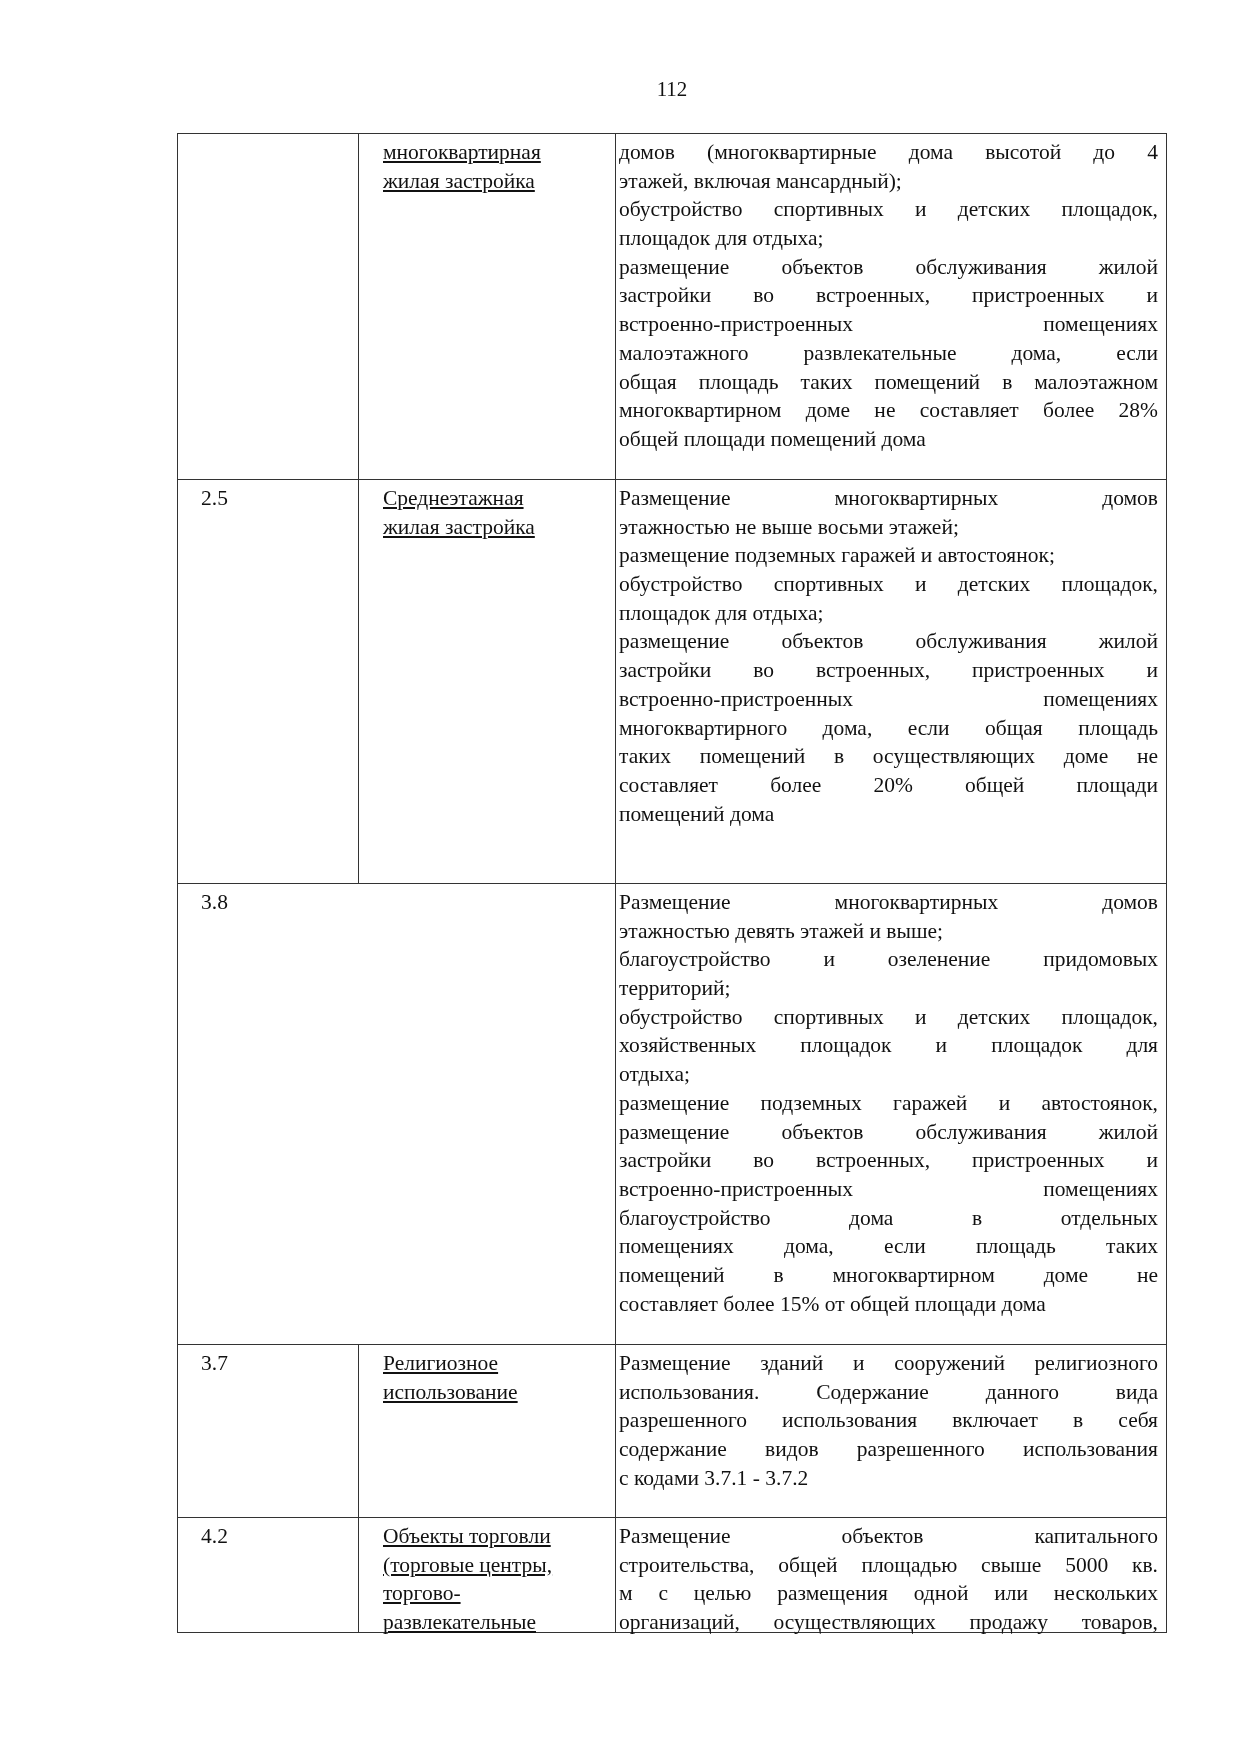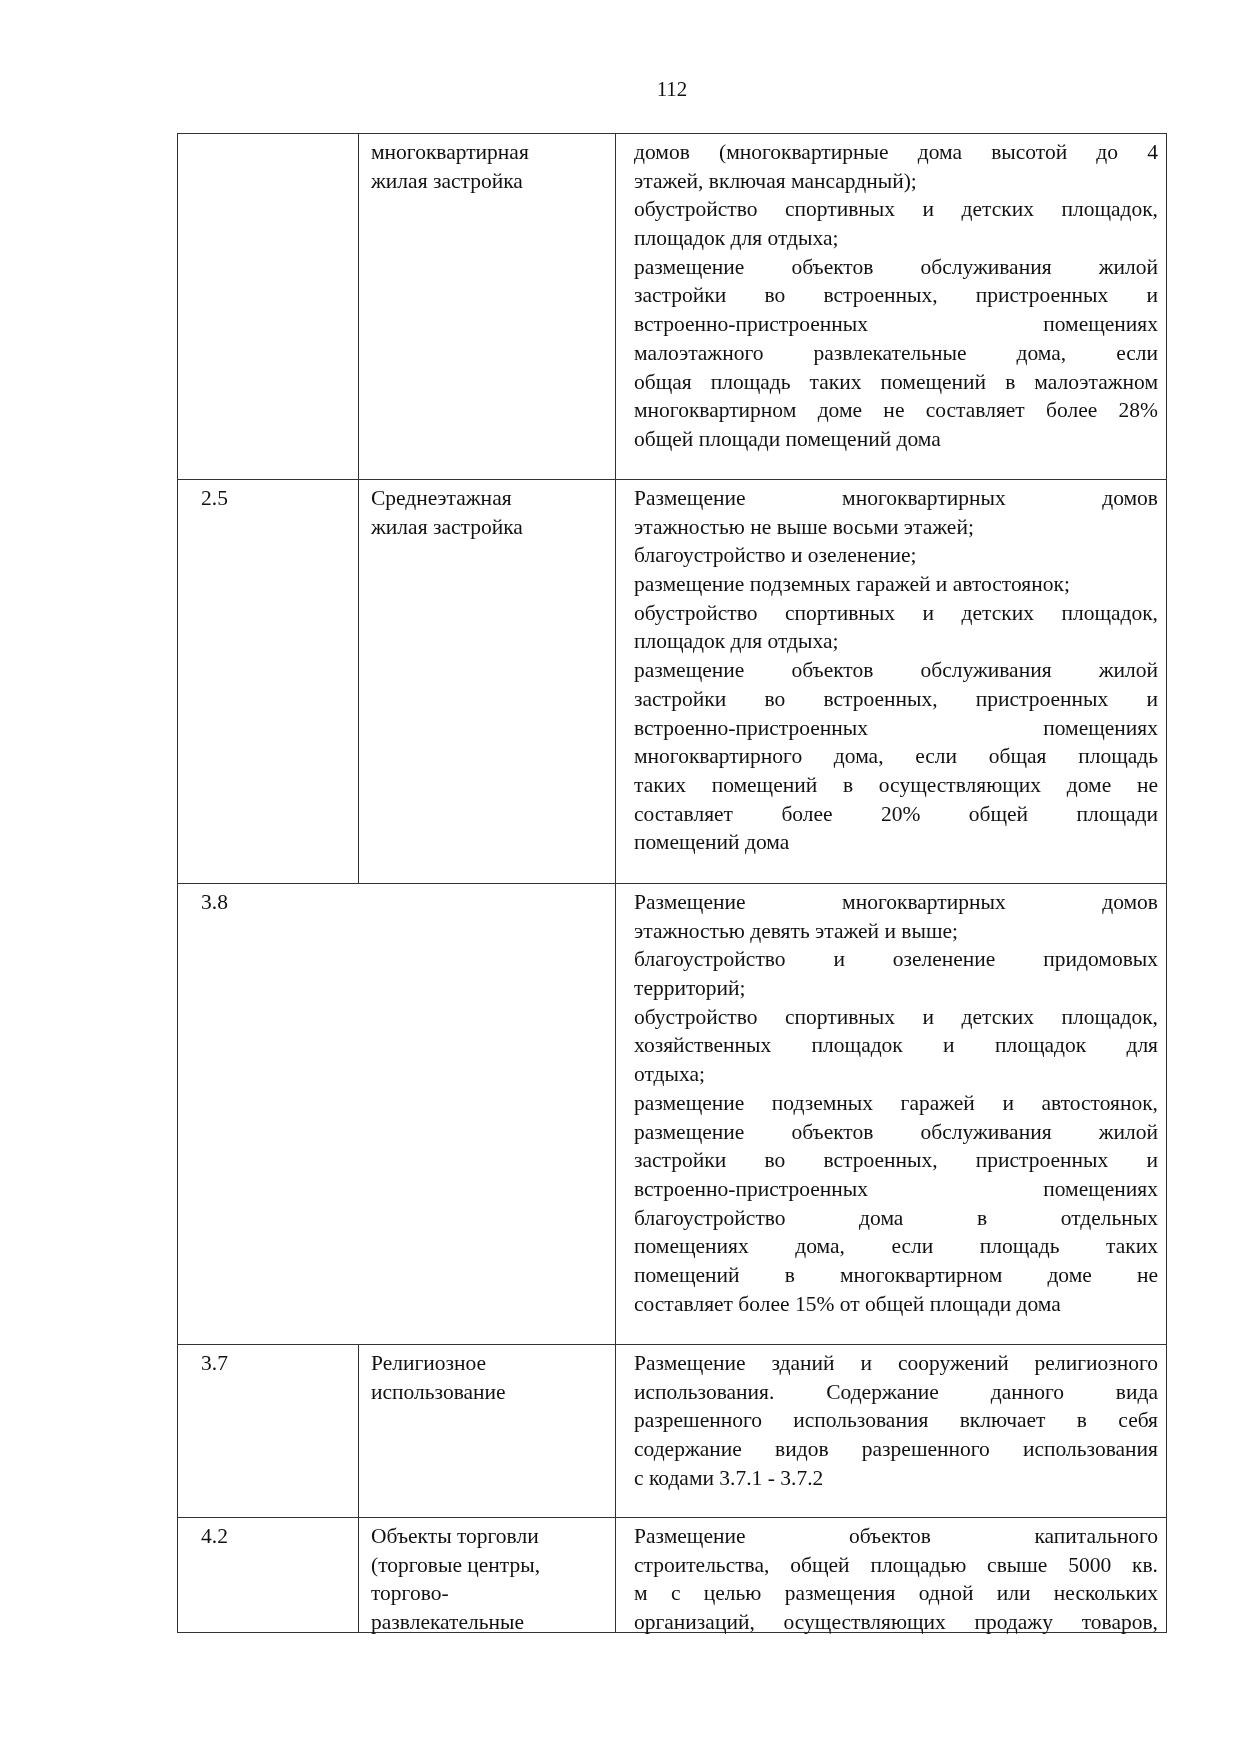--- a/index.html
+++ b/index.html
@@ -21,23 +21,23 @@
       position: absolute; left: 0; right: 0;
       border-bottom: 1.5px solid #333333; box-sizing: border-box;
     }
     .row.last { border-bottom: none; }
     .cell {
       position: absolute; top: 0; bottom: 0; box-sizing: border-box;
       font-size: 21.5px; line-height: 28.7px;
       padding-top: 4px;
     }
     .c-code { left: 12px; width: 180px; padding-left: 11px; }
-    .c-name { left: 180px; width: 257px; padding-left: 12px; padding-right: 4px;
-              border-left: 1.5px solid #333333; }
-    .c-desc { left: 437px; width: 553px; padding-left: 18px; padding-right: 10px;
+    .c-name { left: 180px; width: 257px; padding-left: 24px; padding-right: 4px;
+              border-left: 1.5px solid #333333; text-decoration: underline; }
+    .c-desc { left: 437px; width: 553px; padding-left: 3px; padding-right: 10px;
               border-left: 1.5px solid #333333; }
     .line { display: block; white-space: nowrap; height: 28.7px; }
     .j {
       text-align: justify; text-align-last: justify; white-space: normal;
       overflow: hidden;
     }
     .l { text-align: left; }
   </style>
 </head>
 <body>
@@ -69,21 +69,20 @@
 
   <div class="row" style="top:346px; height:404px;">
     <div class="cell c-code">2.5</div>
     <div class="cell c-name">
         <span class="line l">Среднеэтажная</span>
         <span class="line l">жилая застройка</span>
       </div>
     <div class="cell c-desc">
         <span class="line j">Размещение многоквартирных домов</span>
         <span class="line l">этажностью не выше восьми этажей;</span>
-        <span class="line l">благоустройство и озеленение;</span>
         <span class="line l">размещение подземных гаражей и автостоянок;</span>
         <span class="line j">обустройство спортивных и детских площадок,</span>
         <span class="line l">площадок для отдыха;</span>
         <span class="line j">размещение объектов обслуживания жилой</span>
         <span class="line j">застройки во встроенных, пристроенных и</span>
         <span class="line j">встроенно-пристроенных помещениях</span>
         <span class="line j">многоквартирного дома, если общая площадь</span>
         <span class="line j">таких помещений в осуществляющих доме не</span>
         <span class="line j">составляет более 20% общей площади</span>
         <span class="line l">помещений дома</span>

